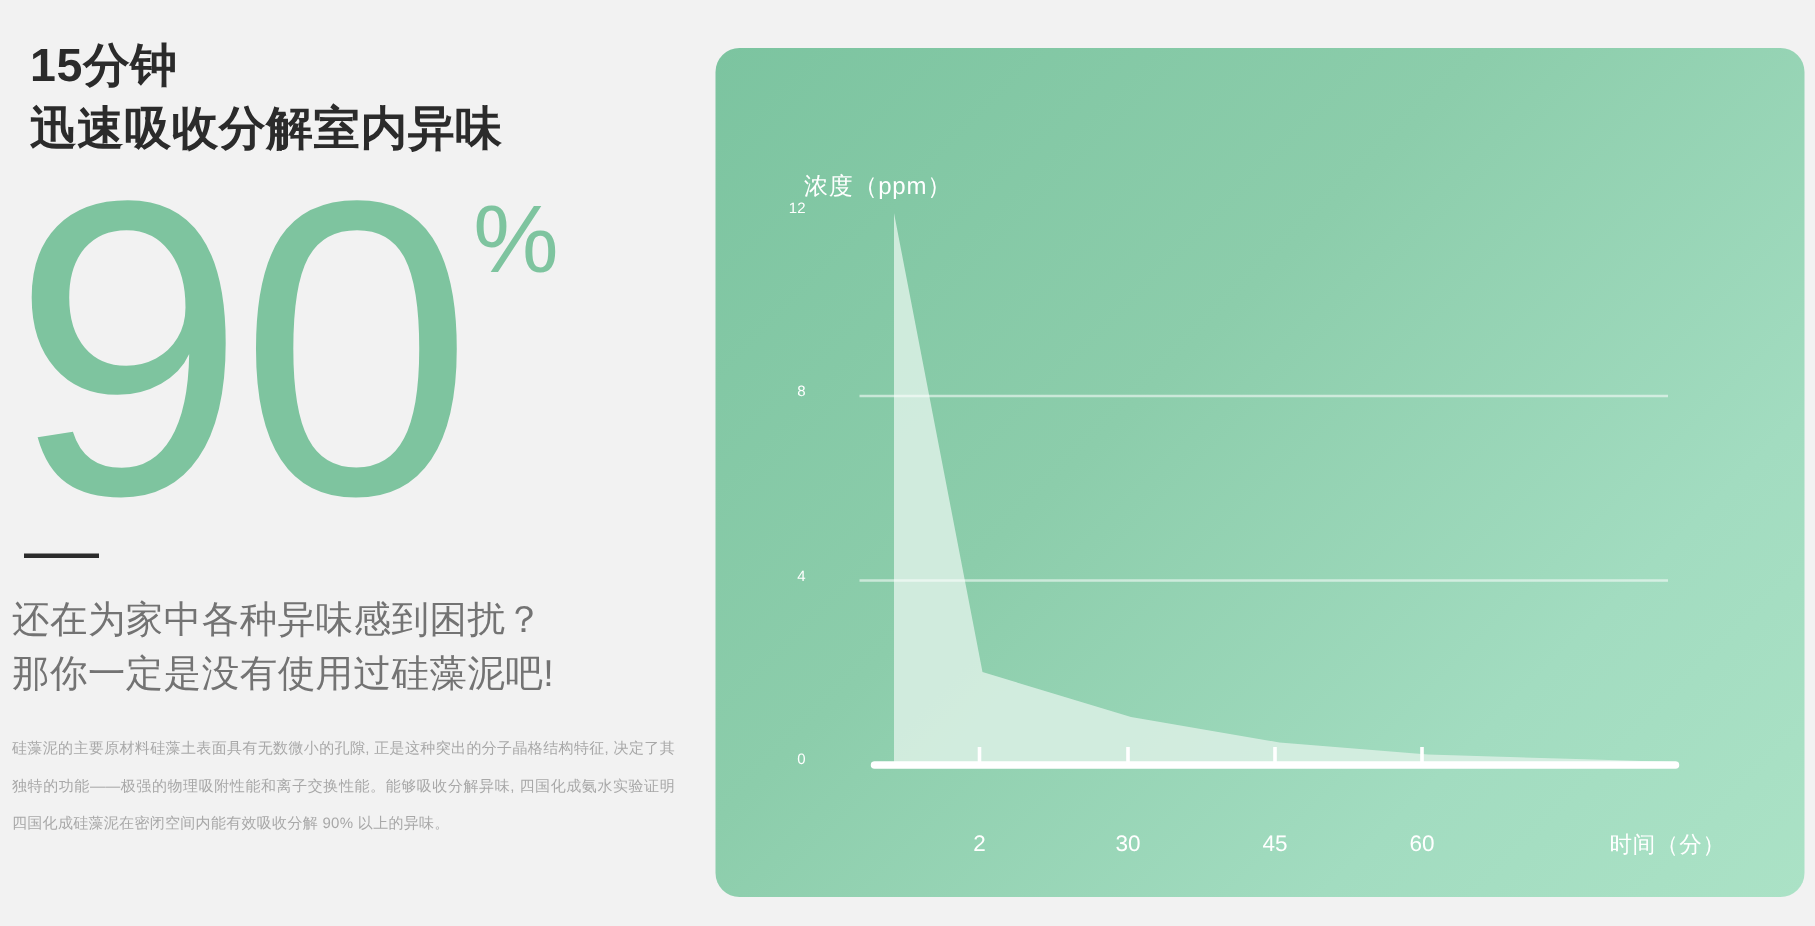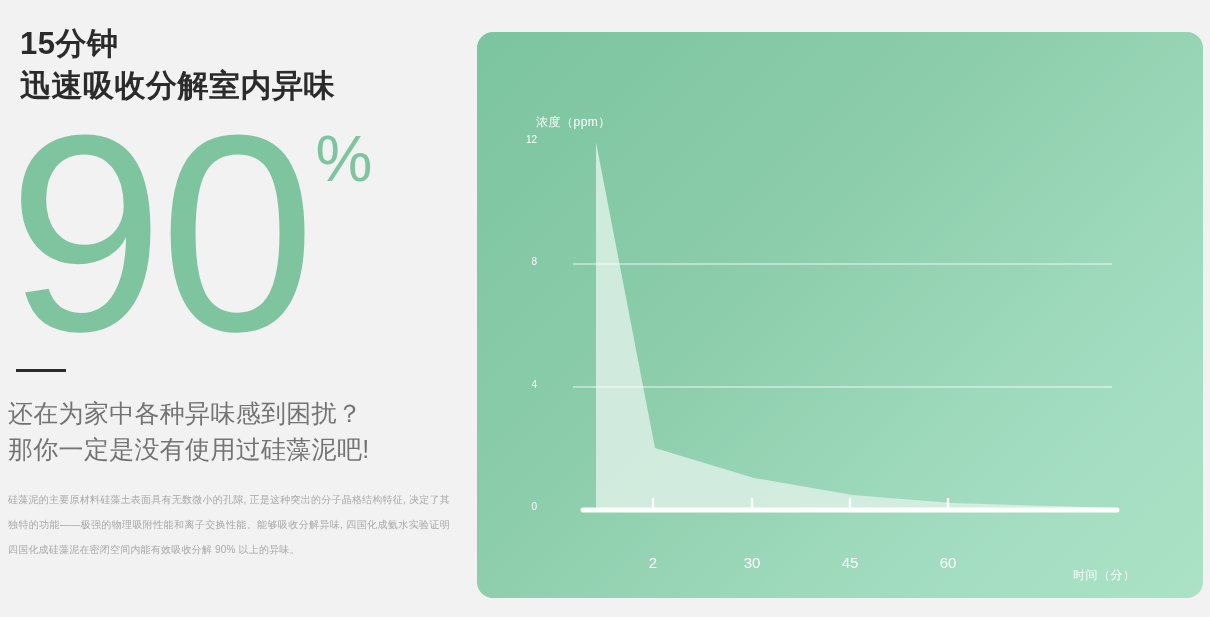--- a/index.html
+++ b/index.html
@@ -59,28 +59,27 @@
     position:absolute; left:477px; top:32px;
     width:726px; height:566px;
     border-radius:16px;
     background:linear-gradient(135deg,#7cc4a0 0%,#8ccdab 40%,#a2dcc0 75%,#abe2c6 100%);
     overflow:hidden;
   }
   .panel svg { position:absolute; left:0; top:0; }
 
   .axis-title-y {
     position:absolute; left:59px; top:82px;
-    color:#ffffff; font-size:12px; letter-spacing:0.5px;
+    color:#ffffff; font-size:16px; letter-spacing:0.5px;
     white-space:nowrap;
   }
   .axis-title-x {
     position:absolute; left:596px; top:522px;
-    color:#ffffff; font-size:12px; letter-spacing:0.5px;
+    color:#ffffff; font-size:15px; letter-spacing:0.5px;
     white-space:nowrap;
-    margin-top:13px;
   }
   .ytick {
     position:absolute; color:#ffffff; font-size:10px;
     text-align:right; width:30px;
   }
   .xtick {
     position:absolute; color:#ffffff; font-size:15px;
     text-align:center; width:40px; top:522px;
   }
 </style>

